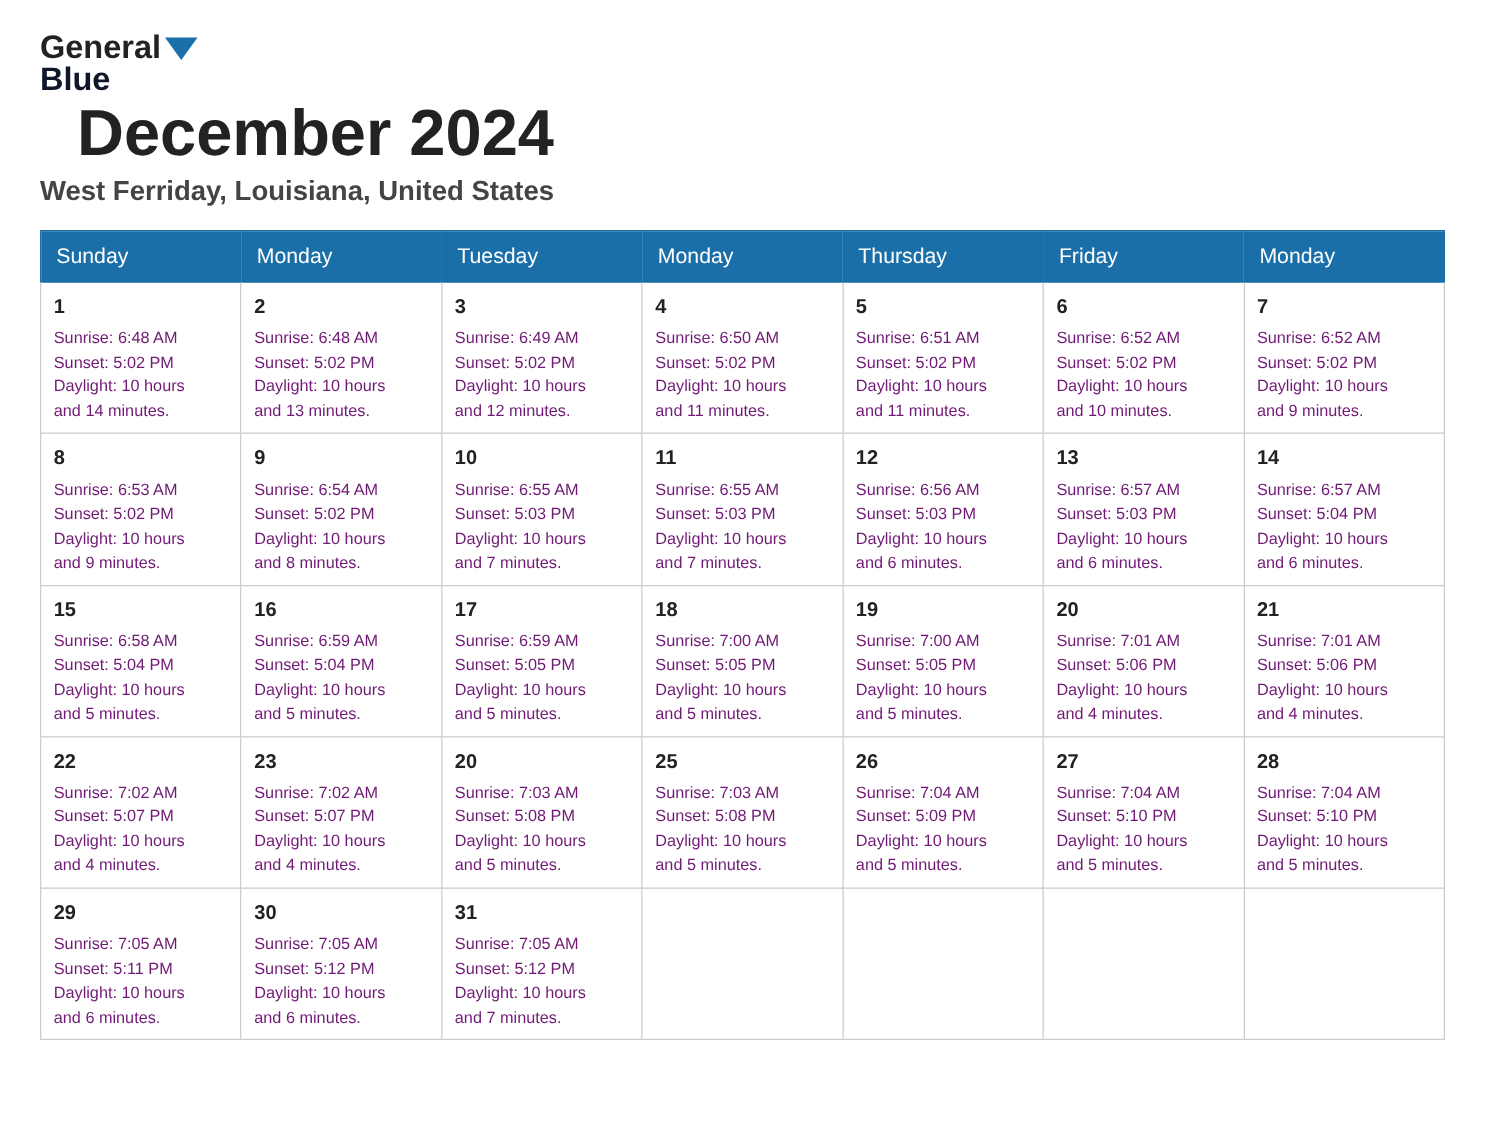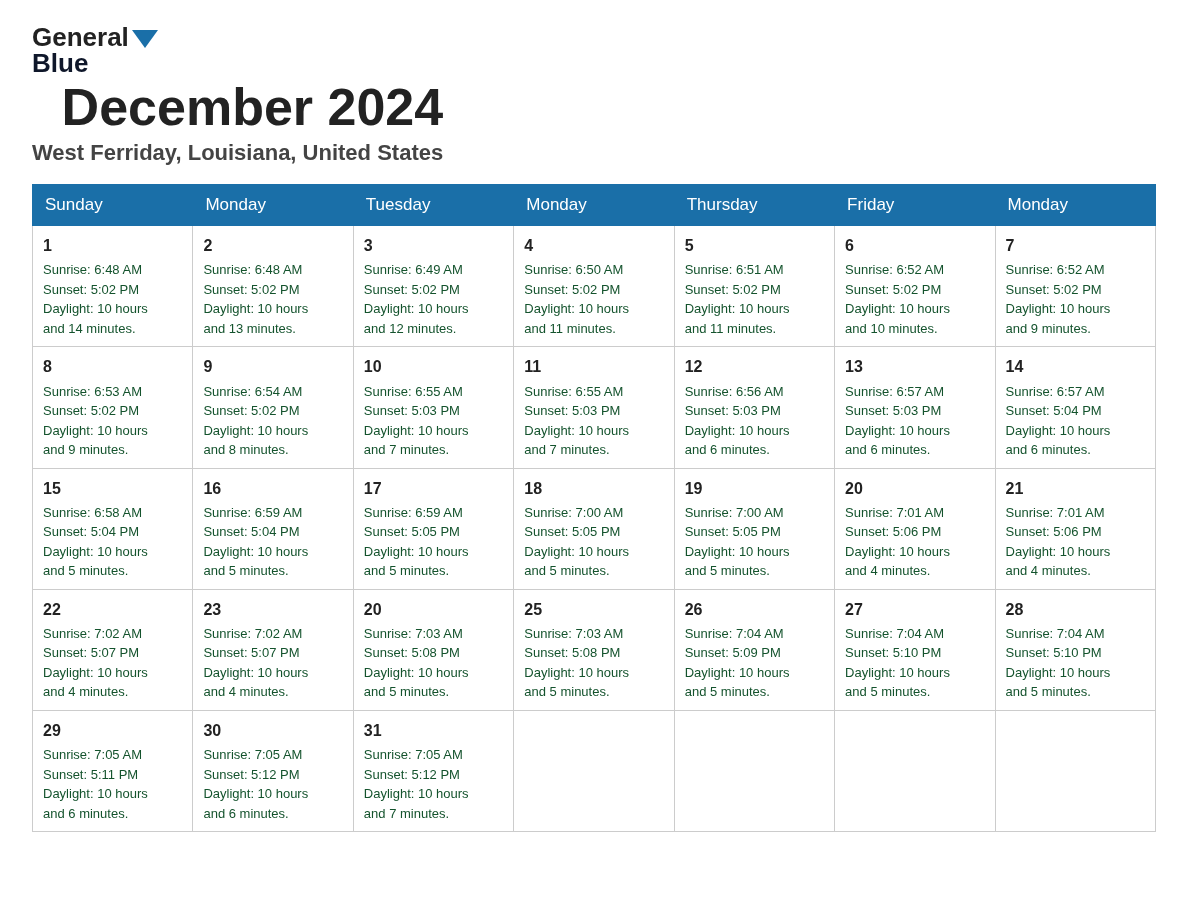--- a/index.html
+++ b/index.html
@@ -88,21 +88,21 @@
       line-height: 1.45;
     }
     .day-number {
       font-size: 16px;
       font-weight: bold;
       display: block;
       margin-bottom: 3px;
     }
     .day-info {
       font-size: 13px;
-      color: #14532d;
+      color: #701a75;
       line-height: 1.5;
     }
     .empty-cell {
       background: #fff;
     }
     tr:last-child td {
       border-bottom: 1px solid #ccc;
       border-radius: 20px;
     }
   </style>

